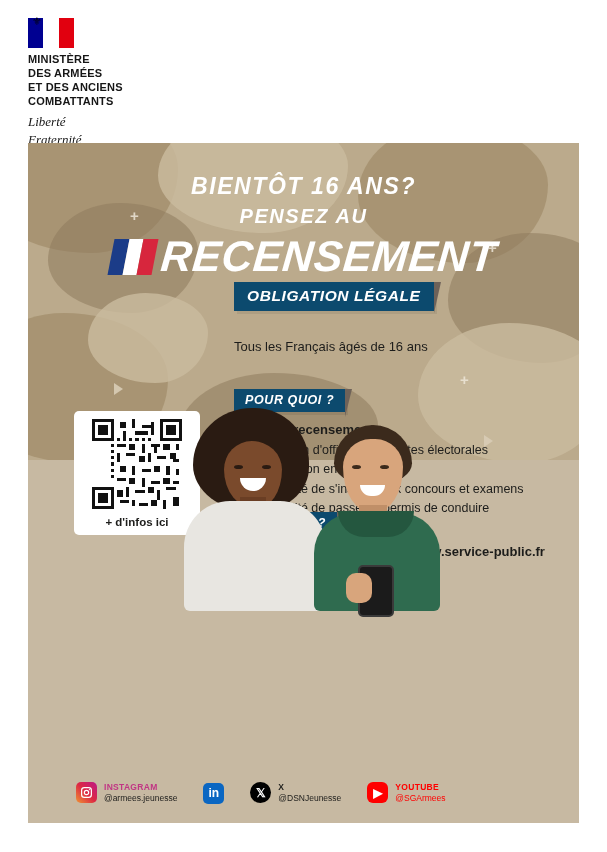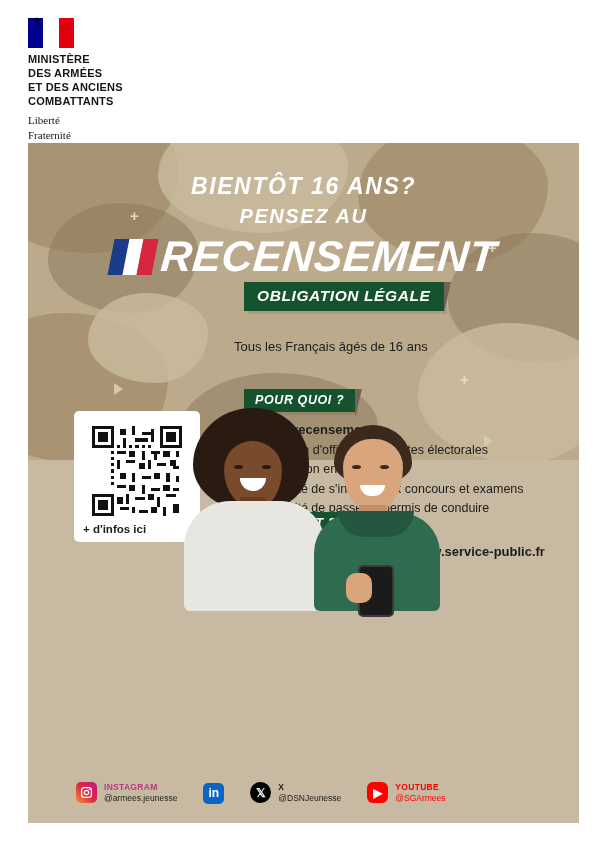--- a/index.html
+++ b/index.html
@@ -44,21 +44,22 @@
     font-size: 11px;
     font-weight: bold;
     line-height: 1.28;
     letter-spacing: 0.2px;
     color: #161616;
     text-transform: uppercase;
   }
   .devise {
     margin-top: 5px;
     font-family: "Liberation Serif", serif;
-    font-size: 11px;
+    font-style: italic;
+    font-size: 13px;
     line-height: 1.35;
     color: #161616;
   }
 
   
   .poster {
     position: absolute;
     left: 28px;
     top: 143px;
     width: 551px;
@@ -270,29 +271,28 @@
   .body-zone {
     position: absolute;
     left: 0; top: 317px;
     width: 100%;
     height: 363px;
     background: #C7B9A2;
   }
 
   .tag {
     display: inline-block;
-    background: #14532d;
+    background: #0c4a6e;
     color: #ffffff;
     font-style: italic;
     font-weight: bold;
     padding: 4px 11px 5px 11px;
     letter-spacing: 0.6px;
     position: relative;
     box-shadow: 3px 3px 0 rgba(0,0,0,0.07);
-    margin-left: 10px;
   }
   .tag::after {
     content: "";
     position: absolute;
     right: -7px;
     top: 0;
     width: 0; height: 0;
     border-left: 7px solid #6E6259;
     border-top: 0 solid transparent;
     border-bottom: 28px solid transparent;
@@ -343,21 +343,22 @@
   .rdv b { font-weight: bold; }
 
   
   .qr-card {
     position: absolute;
     left: 46px;
     top: 268px;
     width: 108px;
     background: #ffffff;
     border-radius: 5px;
-    padding: 15px 9px 7px 9px;
+    padding: 8px 9px 7px 9px;
+    text-align: center;
   }
   .qr {
     width: 90px; height: 90px;
     margin: 0 auto;
     background-color: #ffffff;
   }
   .qr-label {
     margin-top: 7px;
     font-size: 11.5px;
     font-weight: bold;

